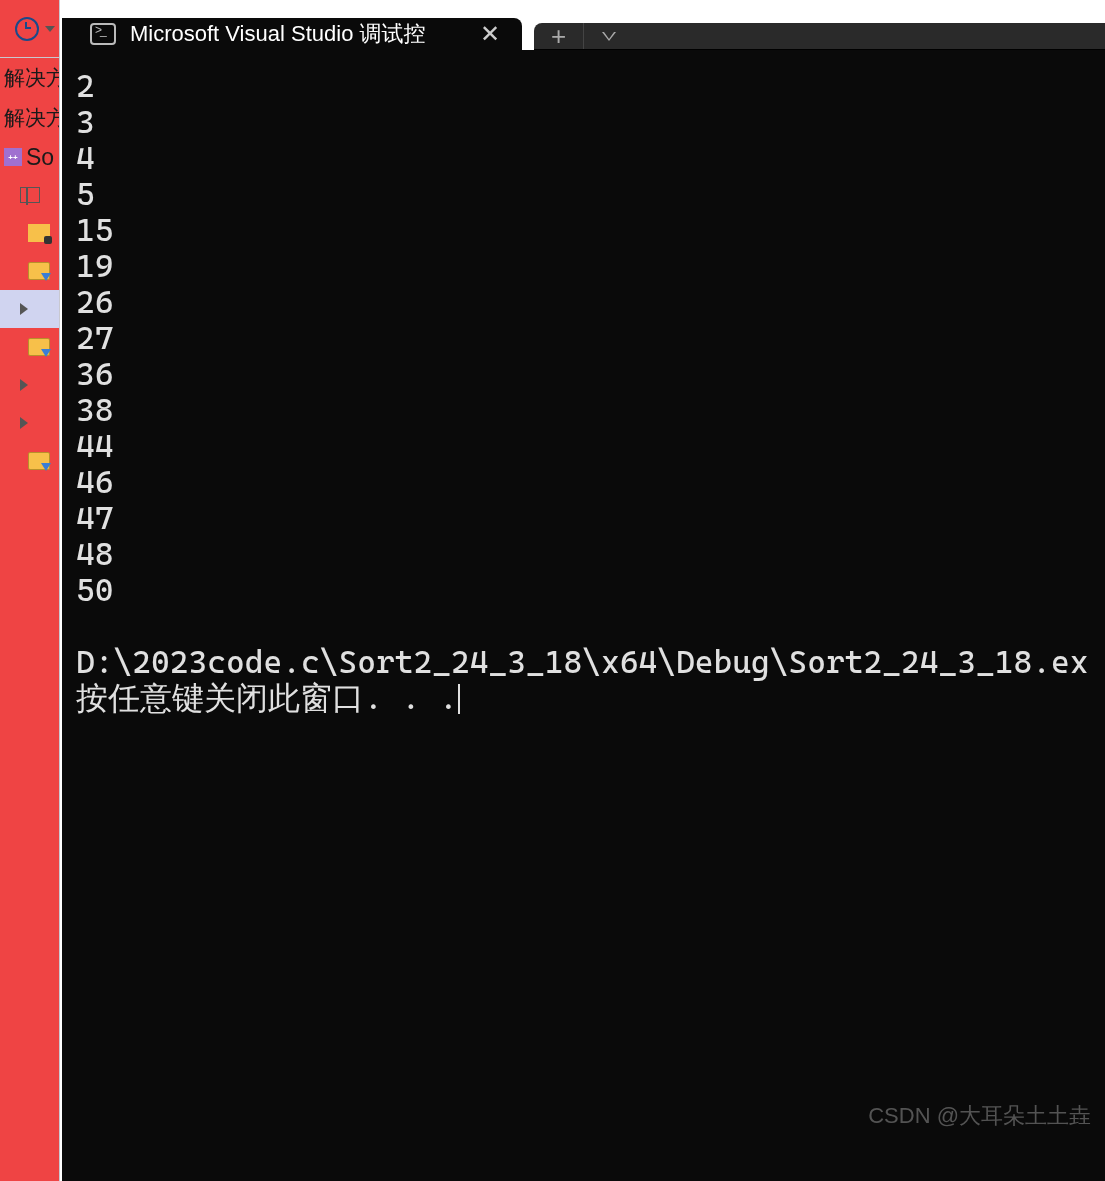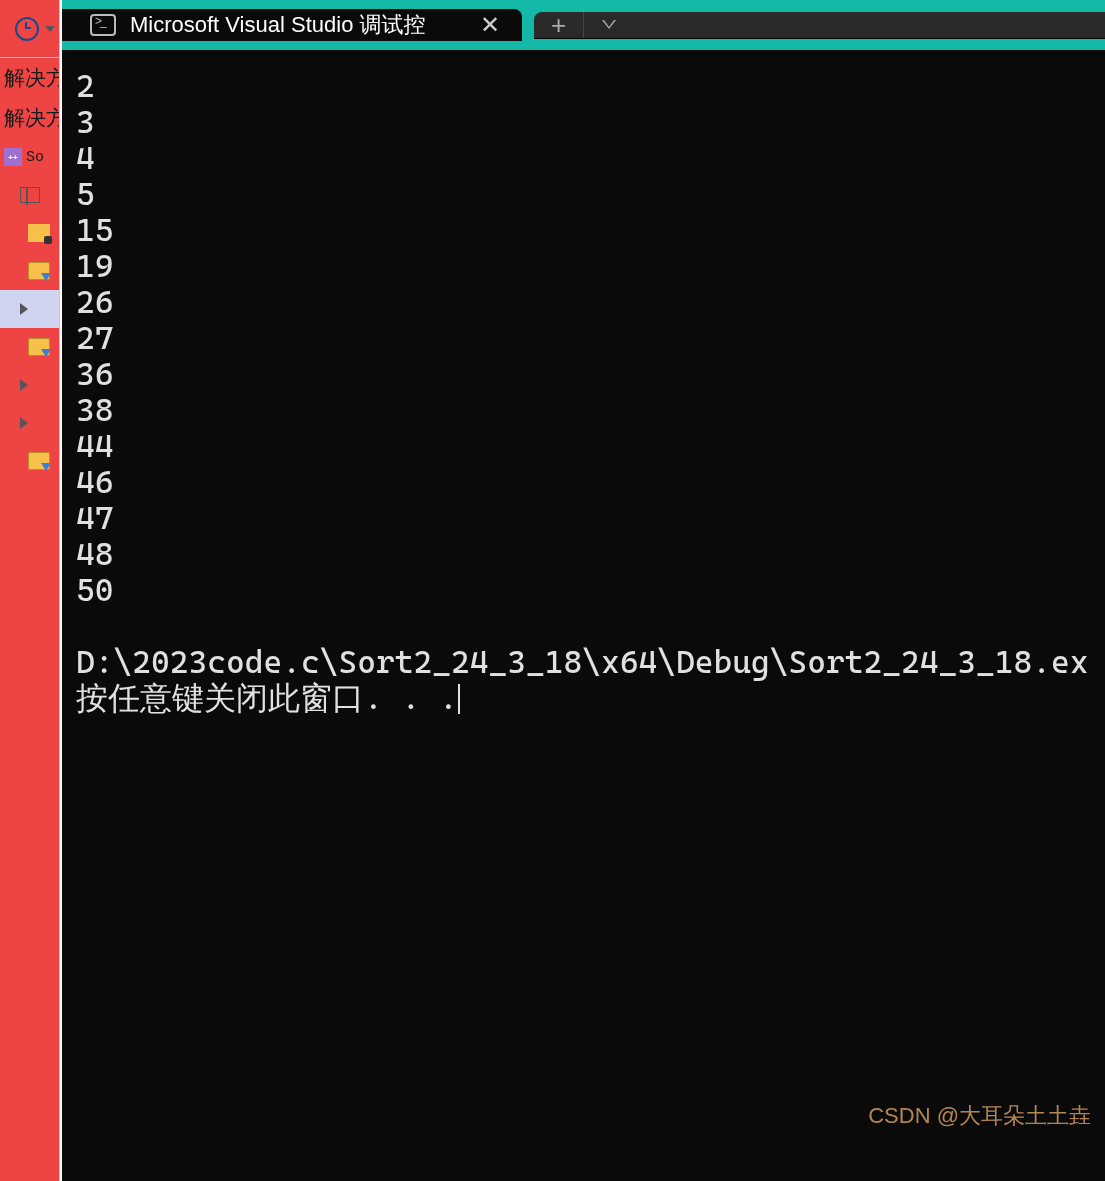--- a/index.html
+++ b/index.html
@@ -156,41 +156,40 @@
       content: '';
       position: absolute;
       right: -2px;
       bottom: -2px;
       width: 8px;
       height: 8px;
       background: #333;
       border-radius: 2px;
     }
     .tree-text {
-      font-size: 15px;
+      font-size: 23px;
       color: #1a1a1a;
       font-weight: 500;
-      font-family: Liberation Mono, monospace;
     }
     
     
     .console-window {
       position: absolute;
       left: 62px;
       top: 0;
       width: 1043px;
       height: 1181px;
       background: #0a0a0a;
       color: #e8e8e8;
     }
     .titlebar {
       height: 50px;
-      background: #14b8a6;
-      display: flex;
-      align-items: center;
+      background: #ffffff;
+      display: flex;
+      align-items: flex-end;
     }
     .active-tab {
       display: flex;
       align-items: center;
       background: #0a0a0a;
       padding: 0 18px 0 28px;
       gap: 14px;
       border-top-right-radius: 8px;
       width: 460px;
     }
@@ -286,21 +285,21 @@
       height: 30px;
       background: #e0e0e0;
       vertical-align: middle;
       margin-bottom: 4px;
     }
     .watermark {
       position: absolute;
       right: 14px;
       bottom: 50px;
       font-size: 22px;
-      color: #fdba74;
+      color: #737373;
       opacity: 0.7;
       font-family: Arial, sans-serif;
     }
   </style>
 </head>
 <body>
 
 <div class="vs-sidebar">
   <div class="toolbar-top">
     <div class="clock-icon"></div>

